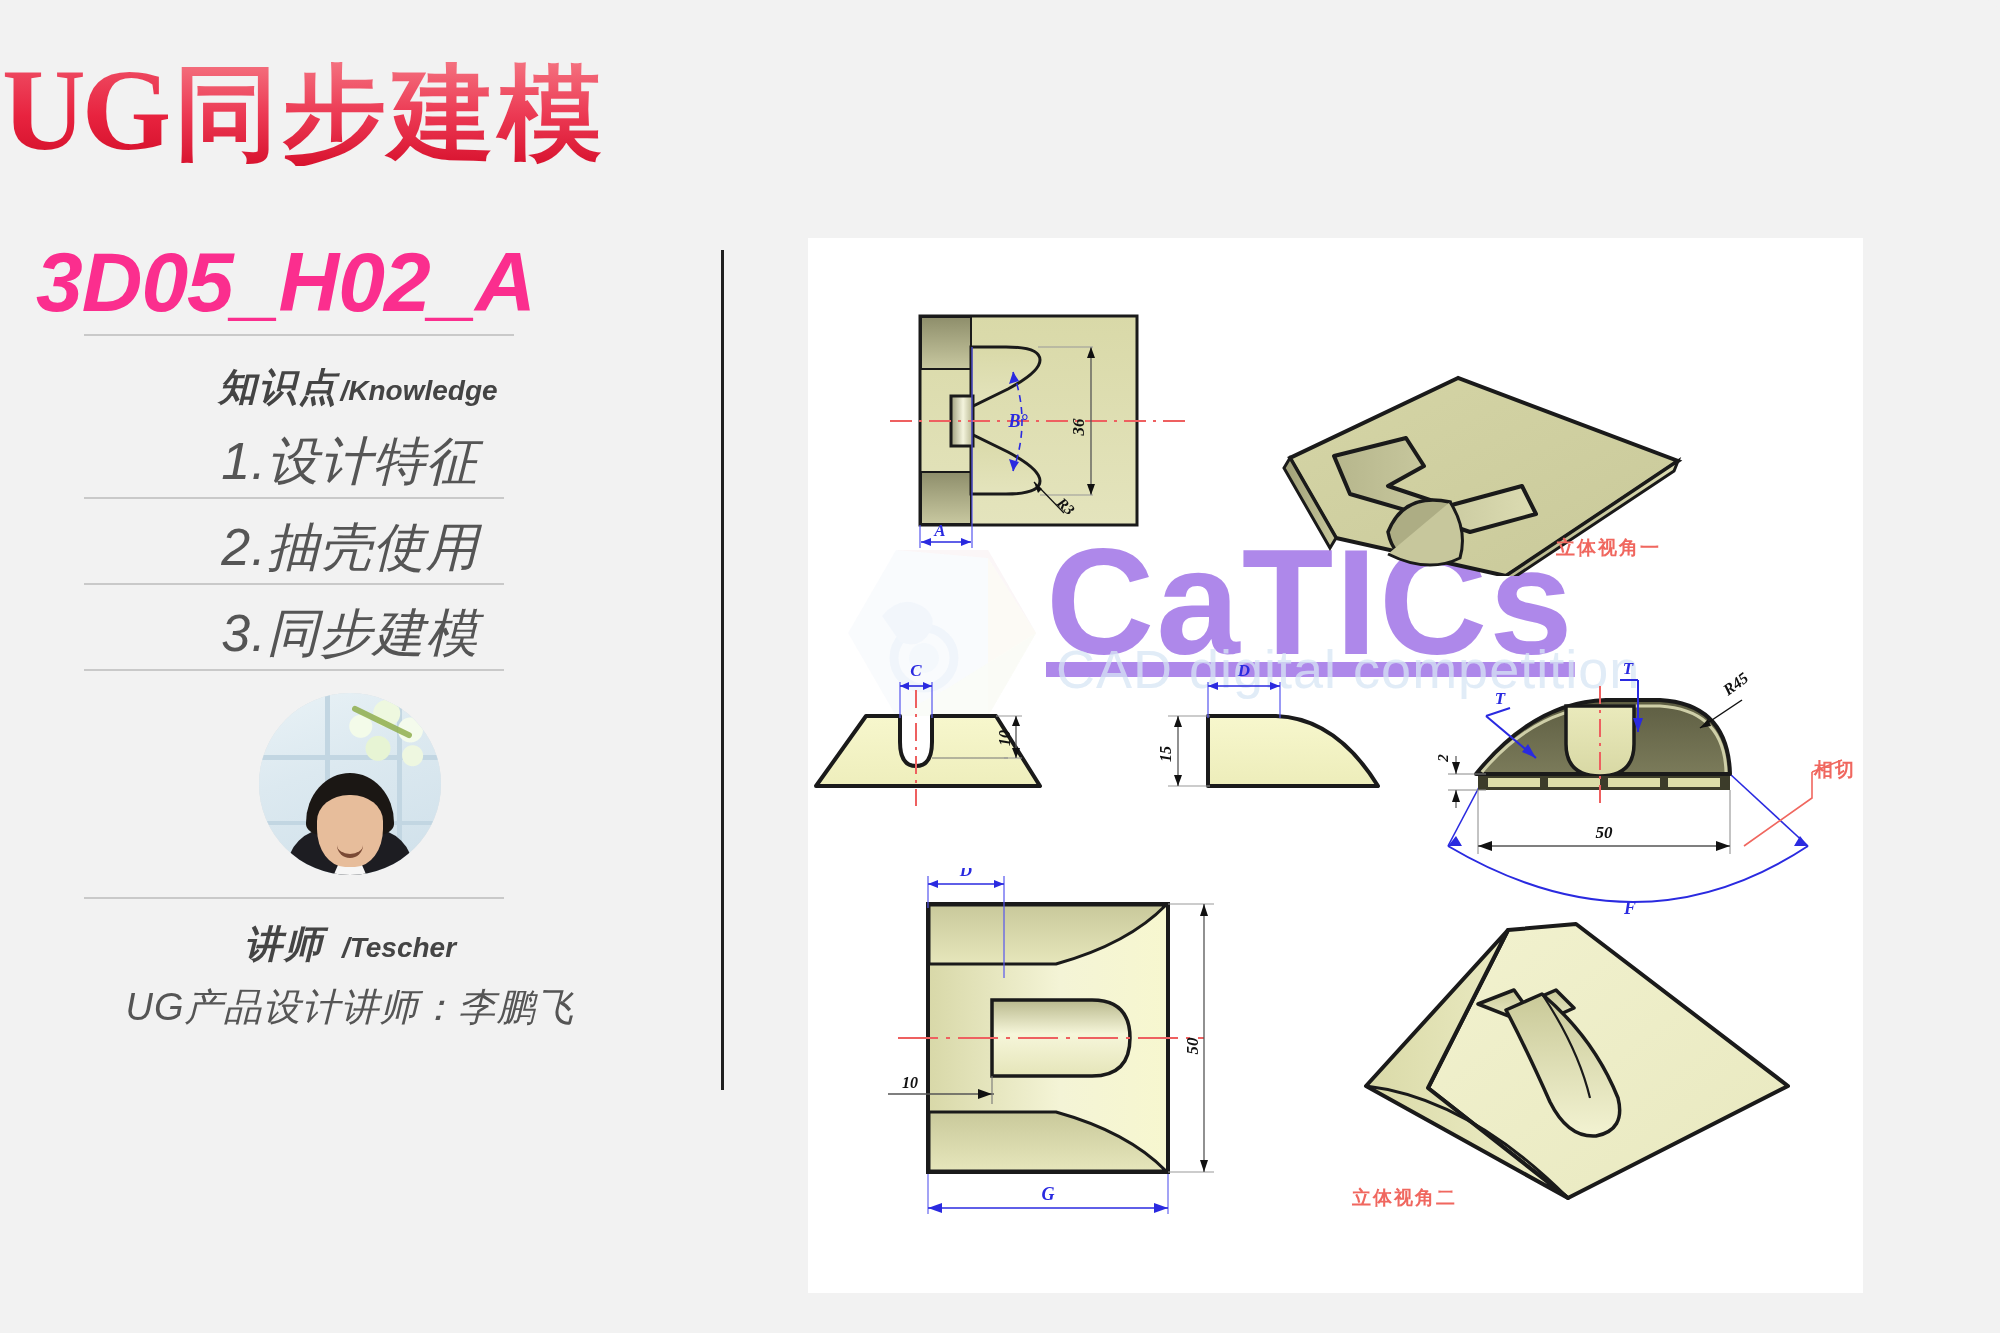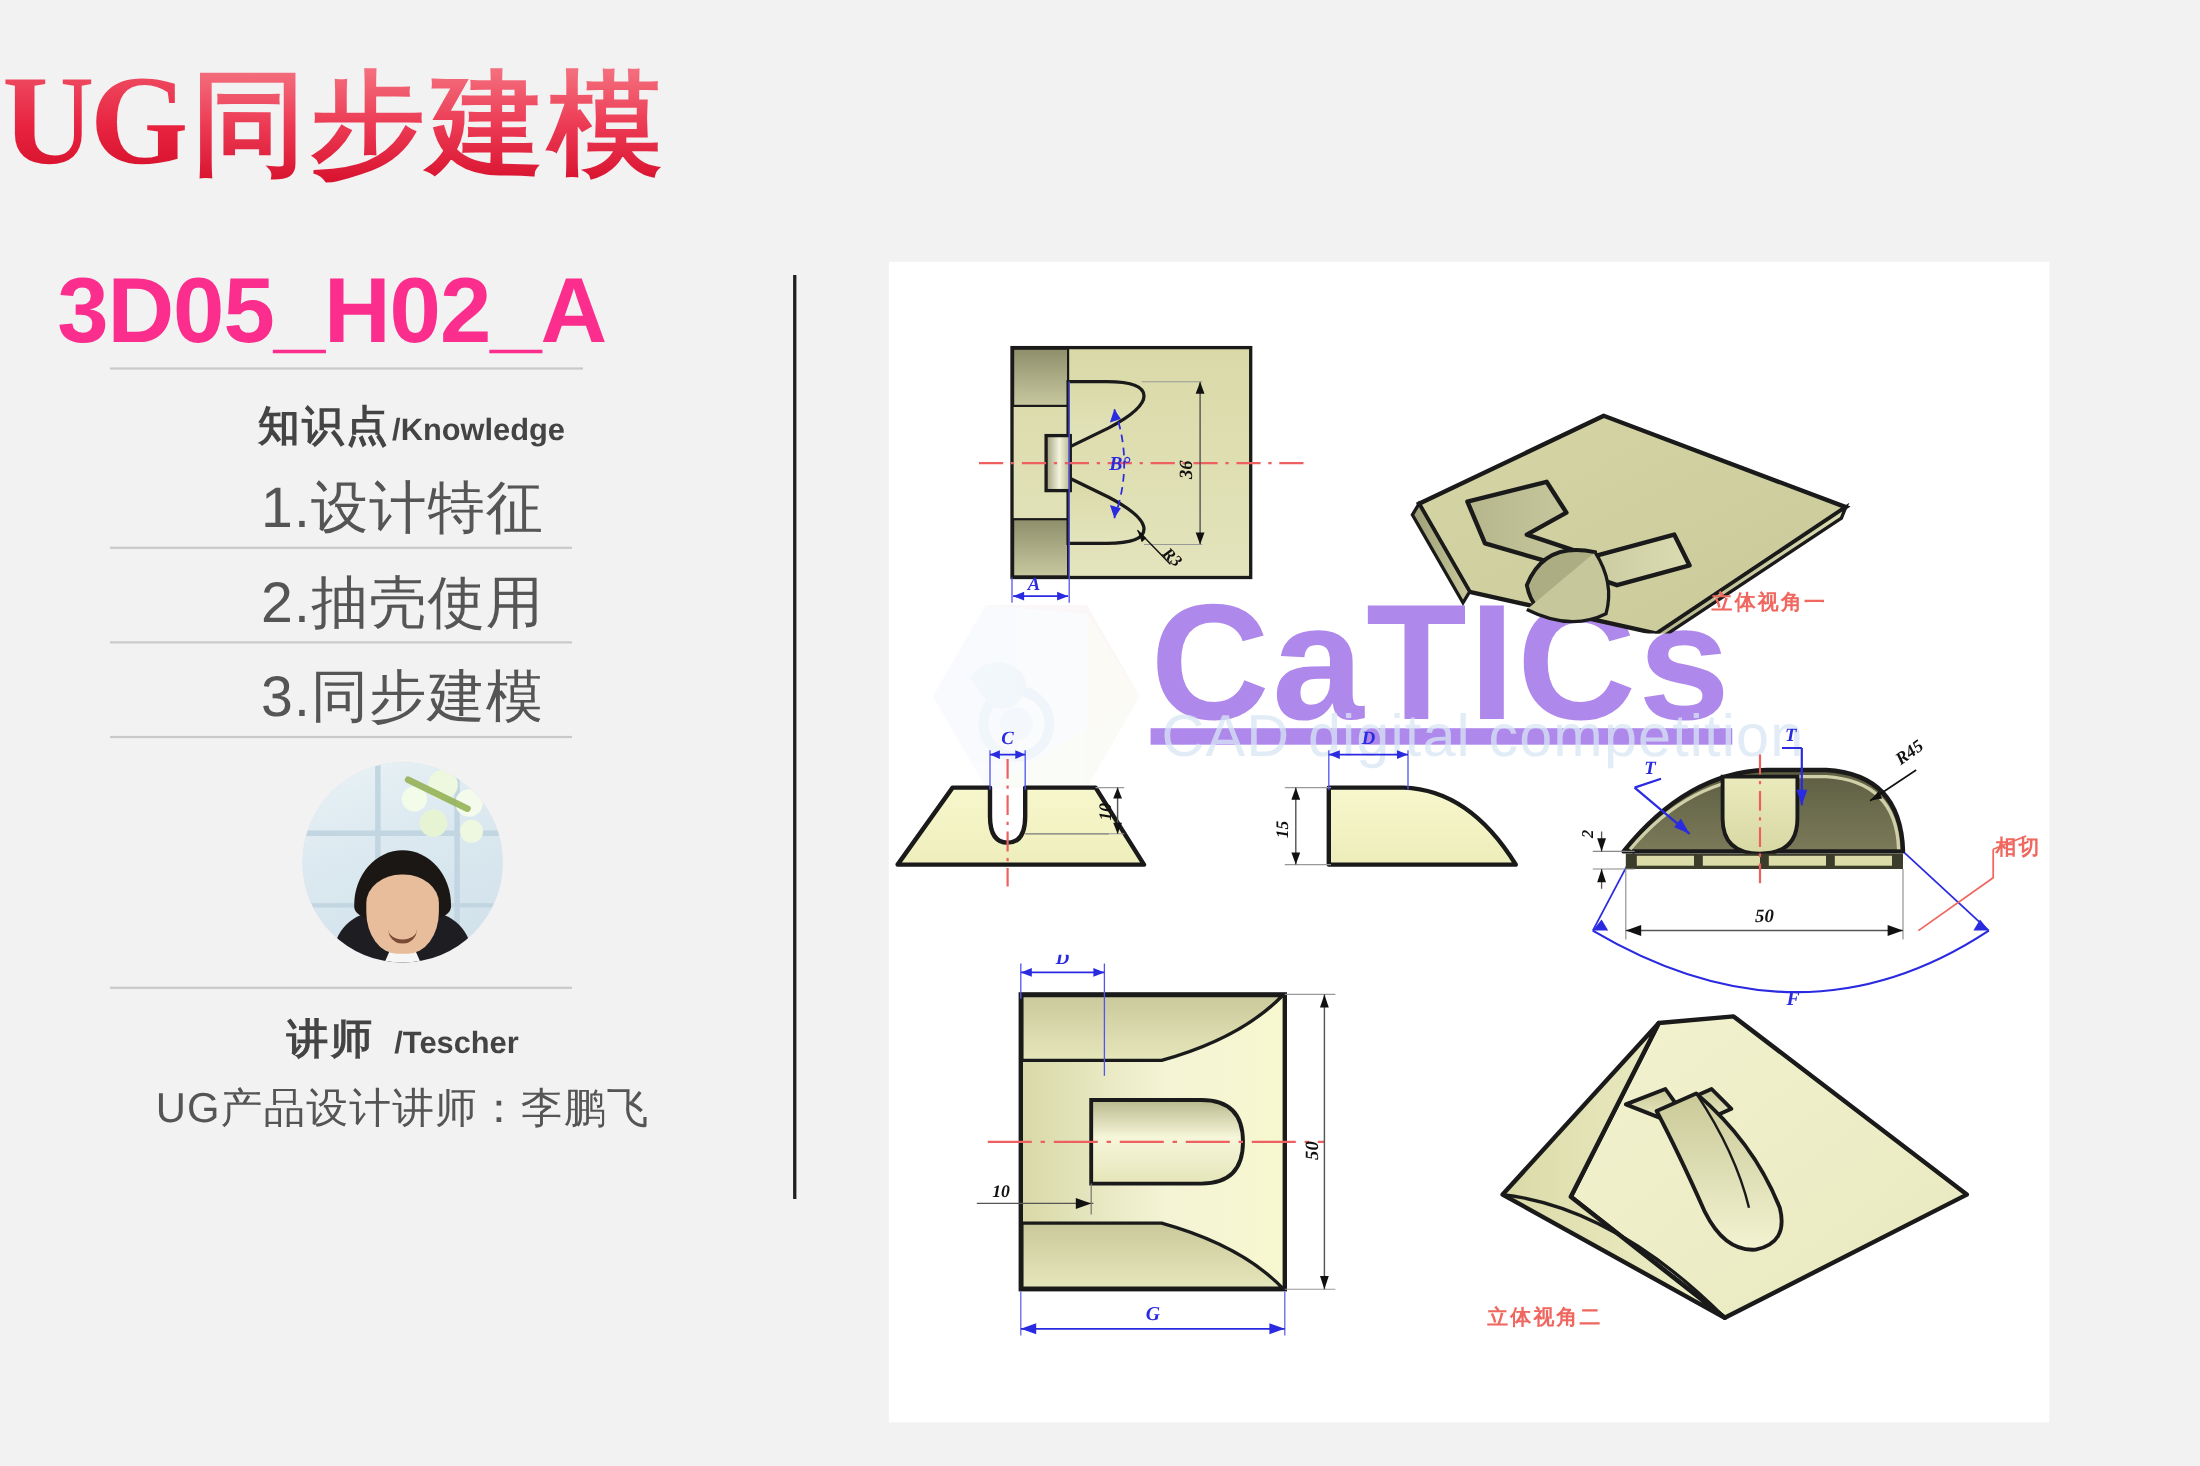--- a/index.html
+++ b/index.html
@@ -30,21 +30,21 @@
   }
   .brand-cn {
     font-family: "Liberation Serif", "DejaVu Serif", serif;
     font-weight: bold; font-size: 104px; line-height: 1;
     margin-left: 6px; letter-spacing: 4px;
     background: linear-gradient(180deg, #f4717f 0%, #ec3a54 50%, #d8122e 100%);
     -webkit-background-clip: text; background-clip: text; color: transparent;
   }
 
   
-  .left-col { position: absolute; left: 16px; top: 238px; width: 700px; }
+  .left-col { position: absolute; left: 0; top: 238px; width: 700px; font-style: italic; }
 
   .course-code {
     color: #fb2e8e;
     font-size: 84px; font-weight: bold; line-height: 1.05;
     margin-left: 36px; letter-spacing: -1px;
   }
 
   .rule { height: 0; border-top: 2px solid #c9c9c9; margin: 0 auto; }
 
   .kw-head {

